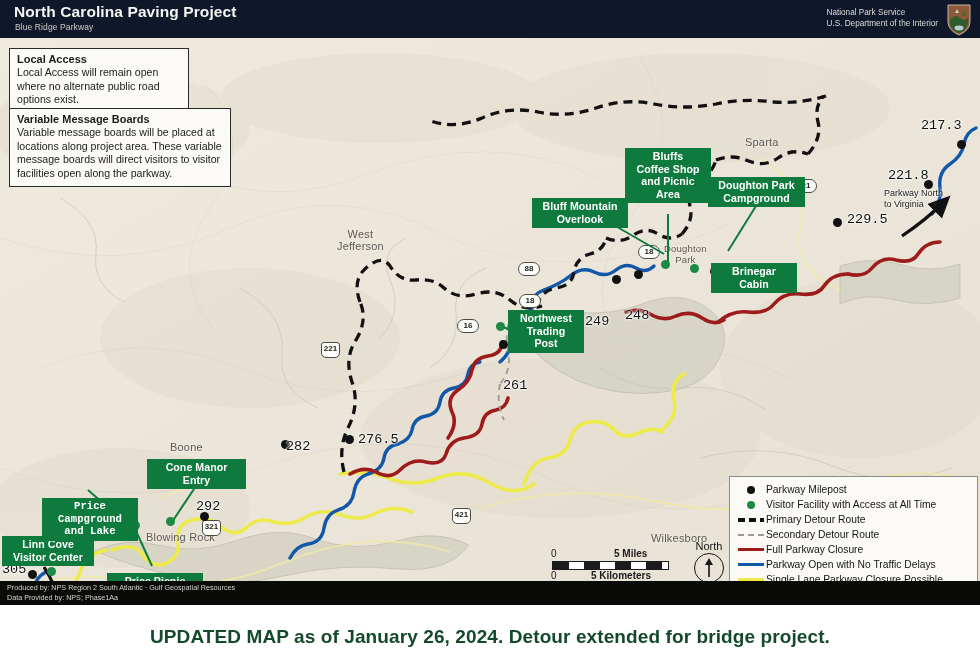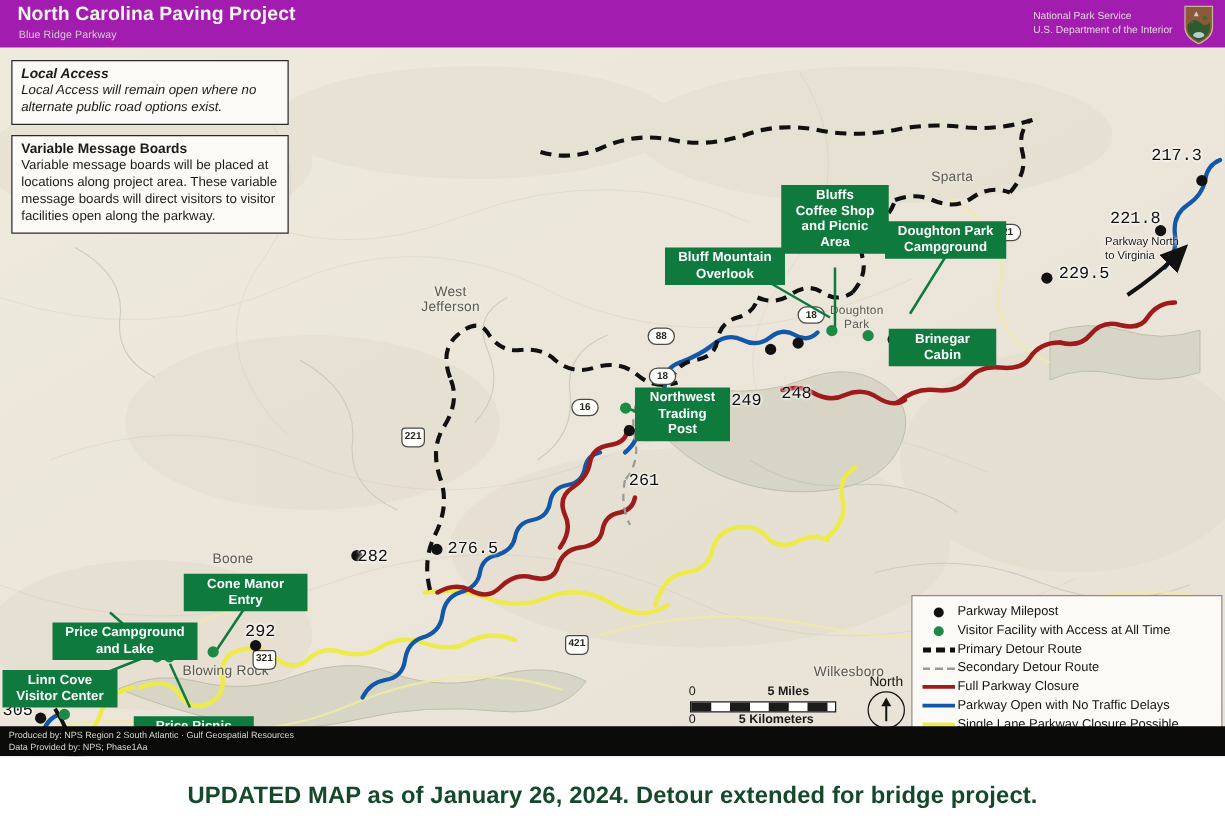--- a/index.html
+++ b/index.html
@@ -14,21 +14,21 @@
     width: 980px;
     height: 668px;
     overflow: hidden;
     background: #fff;
   }
 
   
   #header {
     position: absolute; left: 0; top: 0;
     width: 980px; height: 38px;
-    background: #a21caf;
+    background: #0f172a;
     color: #ffffff;
     z-index: 60;
   }
   #header-title {
     position: absolute; left: 14px; top: 3px;
     font-size: 15.5px; font-weight: 600; letter-spacing: .1px;
     color: #f4f4f0;
   }
   #header-subtitle {
     position: absolute; left: 15px; top: 22px;
@@ -56,21 +56,21 @@
   
   .info-box {
     position: absolute;
     background: #fbfaf7;
     border: 1px solid #2a2a2a;
     padding: 4px 7px 6px 7px;
     z-index: 30;
   }
   .info-title { font-size: 11px; font-weight: 700; color: #1b1b1b; margin-bottom: 1px; }
   .info-body { font-size: 10.6px; color: #1b1b1b; line-height: 13.5px; }
-  #box-local-access { left: 9px; top: 10px; width: 222px; font-style: italic; }
+  #box-local-access { left: 9px; top: 10px; width: 180px; }
   #box-vmb { left: 9px; top: 70px; width: 222px; }
 
   
   .callout {
     position: absolute;
     background: #0f7a3d;
     color: #ffffff;
     font-size: 10.6px;
     font-weight: 700;
     line-height: 12.5px;
@@ -340,21 +340,21 @@
         <path d="M511 292 L500 288"></path>
         <path d="M612 186 L664 216"></path>
         <path d="M668 176 L668 224"></path>
         <path d="M756 168 L728 213"></path>
         <path d="M750 250 L714 233"></path>
       </g>
     </svg>
 
     <div class="callout" style="left:2px;top:498px;width:92px;">Linn Cove
 Visitor Center</div>
-    <div class="callout" style="left:42px;top:460px;width:116px;">Price Campground
+    <div class="callout" style="left:42px;top:460px;width:96px;font-family:Liberation Mono, monospace;">Price Campground
 and Lake</div>
     <div class="callout" style="left:147px;top:421px;width:99px;">Cone Manor Entry</div>
     <div class="callout" style="left:107px;top:519px;width:96px;margin-top:16px;">Price Picnic Area</div>
     <div class="callout" style="left:508px;top:272px;width:76px;">Northwest
 Trading Post</div>
     <div class="callout" style="left:532px;top:160px;width:96px;">Bluff Mountain
 Overlook</div>
     <div class="callout" style="left:625px;top:110px;width:86px;">Bluffs
 Coffee Shop
 and Picnic Area</div>

